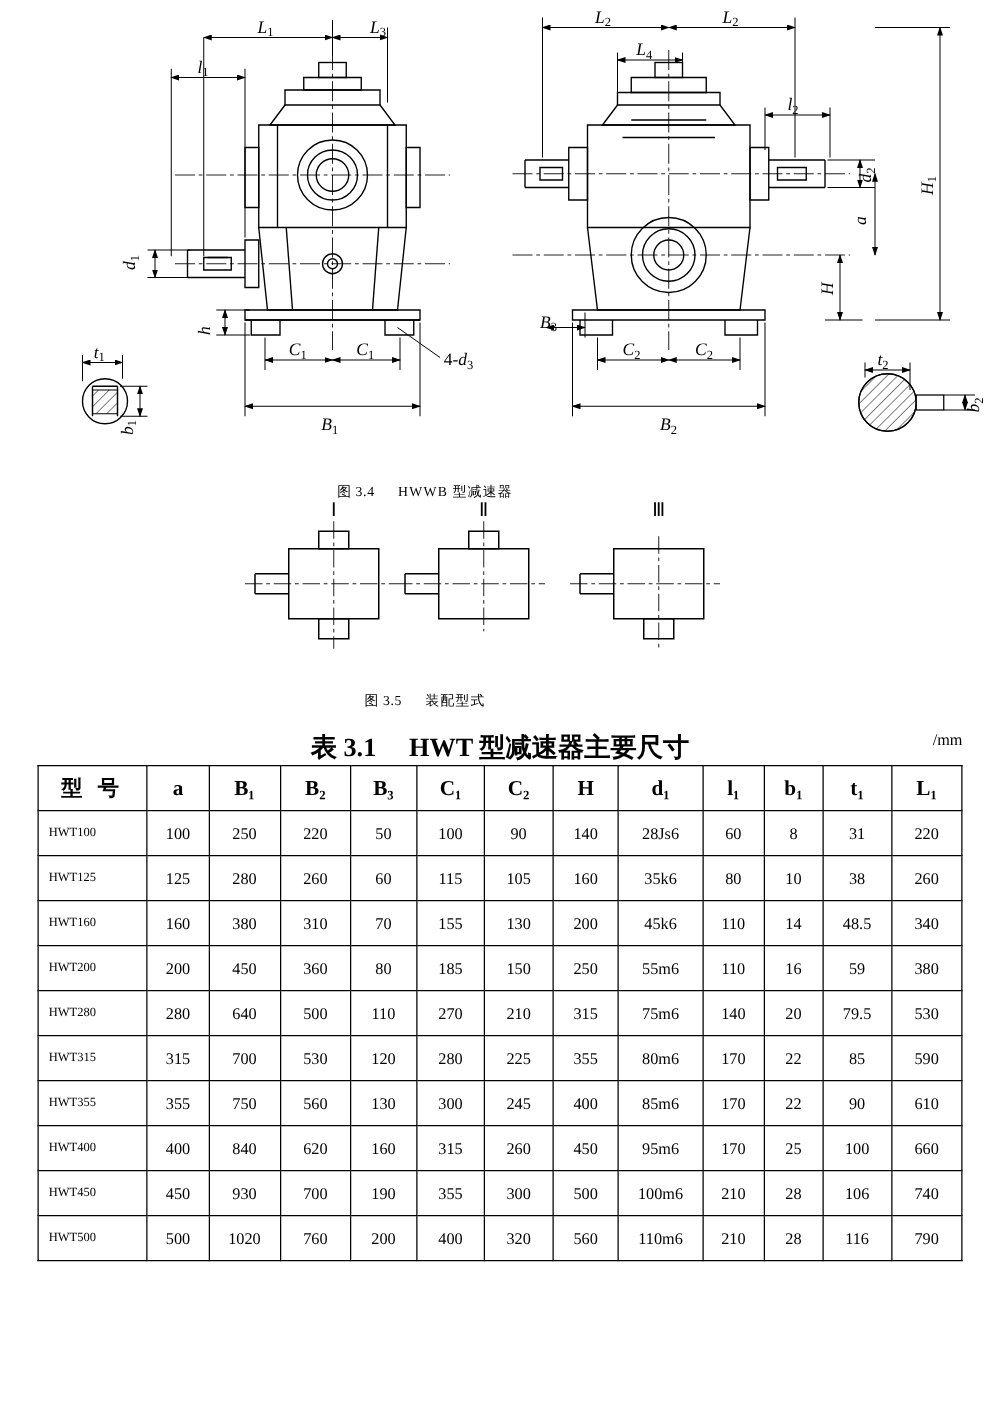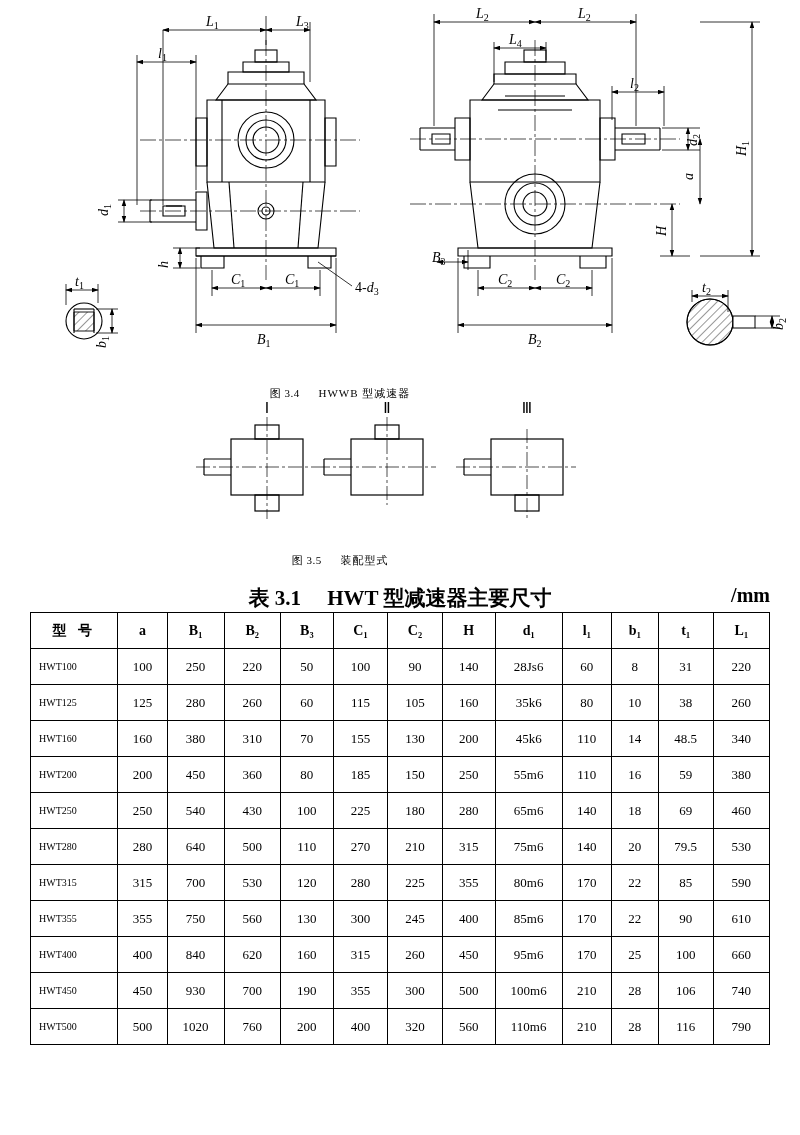--- a/index.html
+++ b/index.html
@@ -58,42 +58,42 @@
     text-align: center;
     font-size: 21px;
     font-weight: bold;
     font-family: "Liberation Serif", serif;
   }
   .tbl-title .t-center .lbl { font-weight: bold; }
   .tbl-title .t-right {
     position: absolute;
     right: 0;
     top: 0;
-    font-size: 20px;
-    font-weight: bold;
+    font-size: 13px;
+    font-weight: normal;
   }
 
   table.dims {
     border-collapse: collapse;
     width: 740px;
     margin-left: 30px;
     margin-top: 6px;
     font-size: 13px;
     font-family: "Liberation Serif", serif;
   }
   table.dims td, table.dims th {
     border: 1px solid #000;
     text-align: center;
     height: 35px;
     font-weight: normal;
     padding: 0 2px;
   }
   table.dims thead td {
     font-weight: bold;
-    font-size: 14px;
+    font-size: 17px;
   }
   table.dims tbody td:first-child {
     text-align: left;
     padding-left: 8px;
     font-size: 10px;
   }
   table.dims .hd-model { letter-spacing: 4px; }
 
   
   table.dims {
@@ -472,35 +472,20 @@
           <td>185</td>
           <td>150</td>
           <td>250</td>
           <td>55m6</td>
           <td>110</td>
           <td>16</td>
           <td>59</td>
           <td>380</td>
         </tr>
         <tr>
-          <td>HWT250</td>
-          <td>250</td>
-          <td>540</td>
-          <td>430</td>
-          <td>100</td>
-          <td>225</td>
-          <td>180</td>
-          <td>280</td>
-          <td>65m6</td>
-          <td>140</td>
-          <td>18</td>
-          <td>69</td>
-          <td>460</td>
-        </tr>
-        <tr>
           <td>HWT280</td>
           <td>280</td>
           <td>640</td>
           <td>500</td>
           <td>110</td>
           <td>270</td>
           <td>210</td>
           <td>315</td>
           <td>75m6</td>
           <td>140</td>

